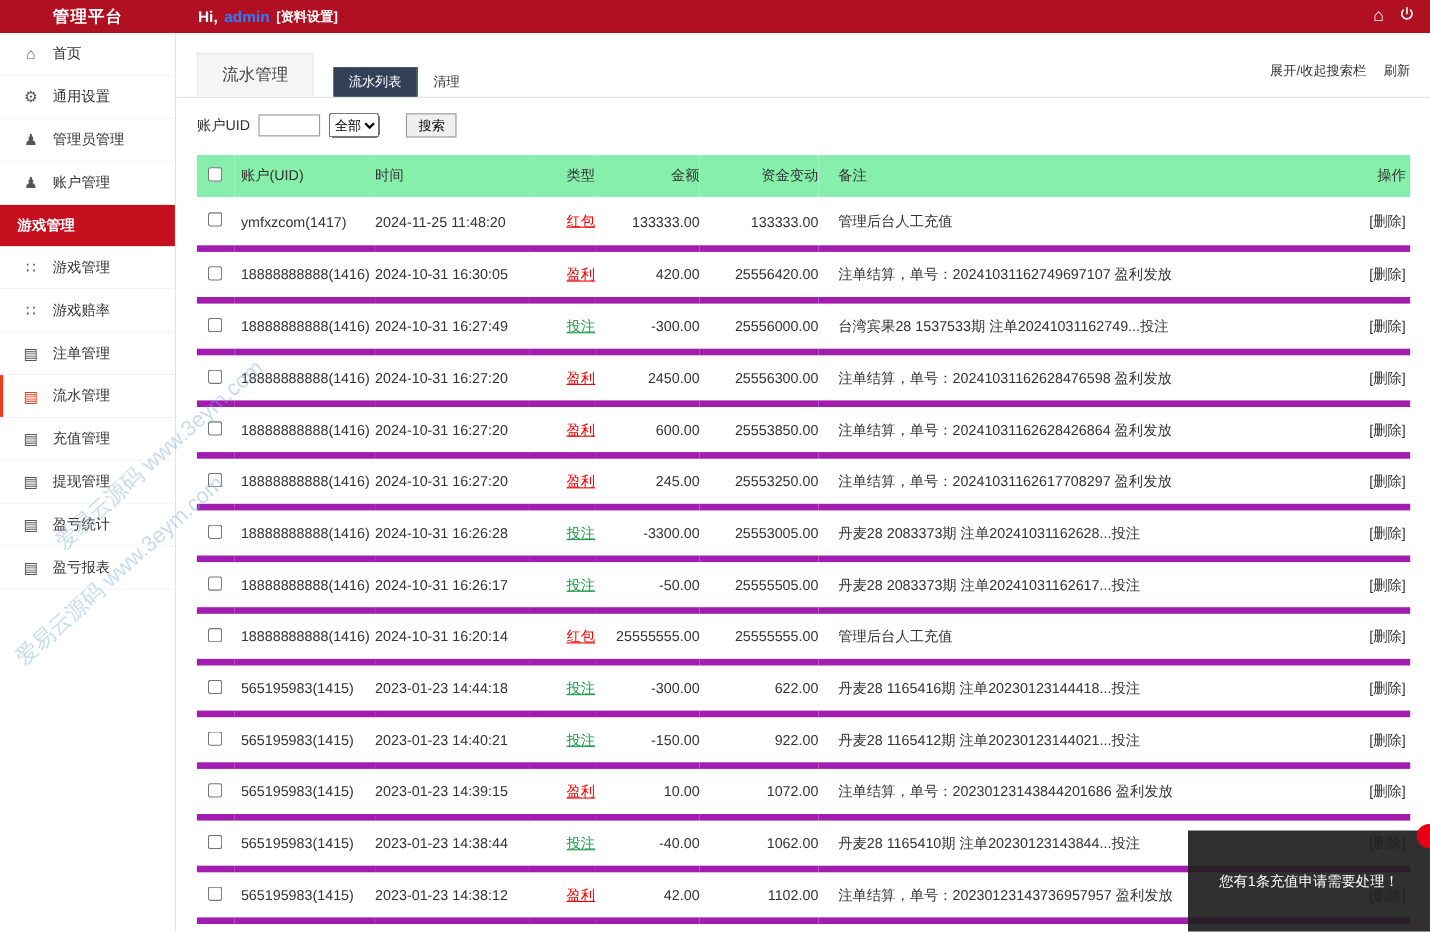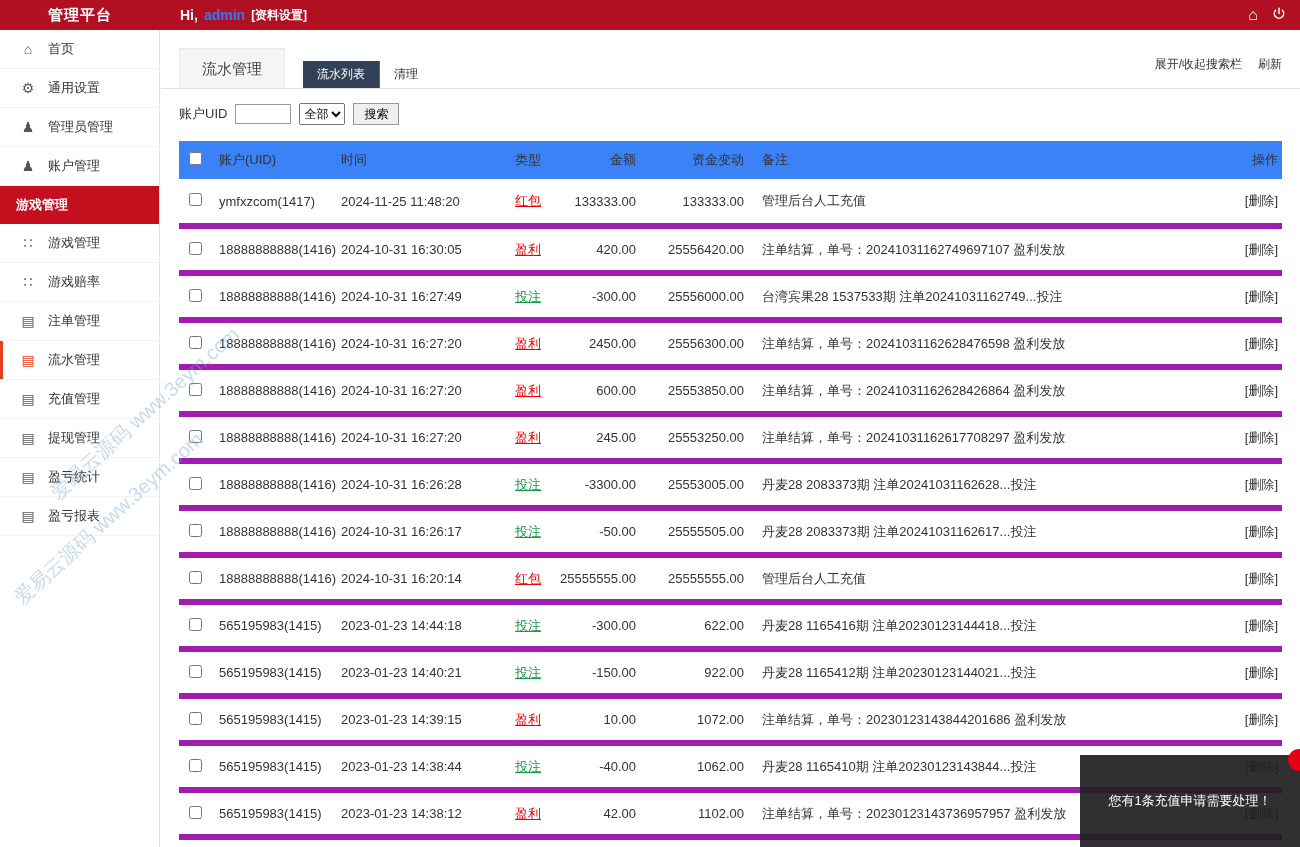--- a/index.html
+++ b/index.html
@@ -36,25 +36,25 @@
     font-size:12px; margin-left:18px; cursor:pointer;}
   .tab-plain { height:27px; line-height:27px; padding:0 14px; font-size:12px; color:#333;
     border-left:1px solid #4d7c0f; cursor:pointer;}
   .tab-right { margin-left:auto; display:flex; gap:16px; font-size:12px; color:#333;
     align-self:center; margin-bottom:8px;}
   .tab-right span { cursor:pointer; }
   .search-row { display:flex; align-items:center; gap:8px; padding:14px 18px 10px; font-size:13px; color:#333;}
   .uid-input { width:56px; height:20px; border:1px solid #999; }
   .type-select { height:22px; font-size:12px; }
   .search-btn { height:22px; padding:0 10px; font-size:12px; background:#efefef;
-    border:1px solid #999; cursor:pointer; font-family:inherit;}
+    border:1px solid #999; cursor:pointer; font-family:inherit;margin-left:16px;}
   
   .table-wrap { padding:6px 18px 0; }
   table { width:100%; border-collapse:collapse; font-size:13px; color:#333; table-layout:fixed;}
-  thead tr { background:#3b82f6; height:38px; }
+  thead tr { background:#86efac; height:38px; }
   th { font-weight:normal; color:#333; }
   tbody tr { height:47px; border-bottom:6px solid #a21caf; }
   .col-check { width:34px; text-align:left; padding-left:10px;}
   .col-account { width:128px; text-align:left; padding-left:6px;}
   .col-time { width:140px; text-align:left;}
   .col-type { width:60px; text-align:right;}
   .col-amount { width:95px; text-align:right;}
   .col-balance { width:108px; text-align:right;}
   .col-remark { text-align:left; padding-left:18px; overflow:hidden; white-space:nowrap;}
   .col-action { width:92px; text-align:right; padding-right:4px;}

